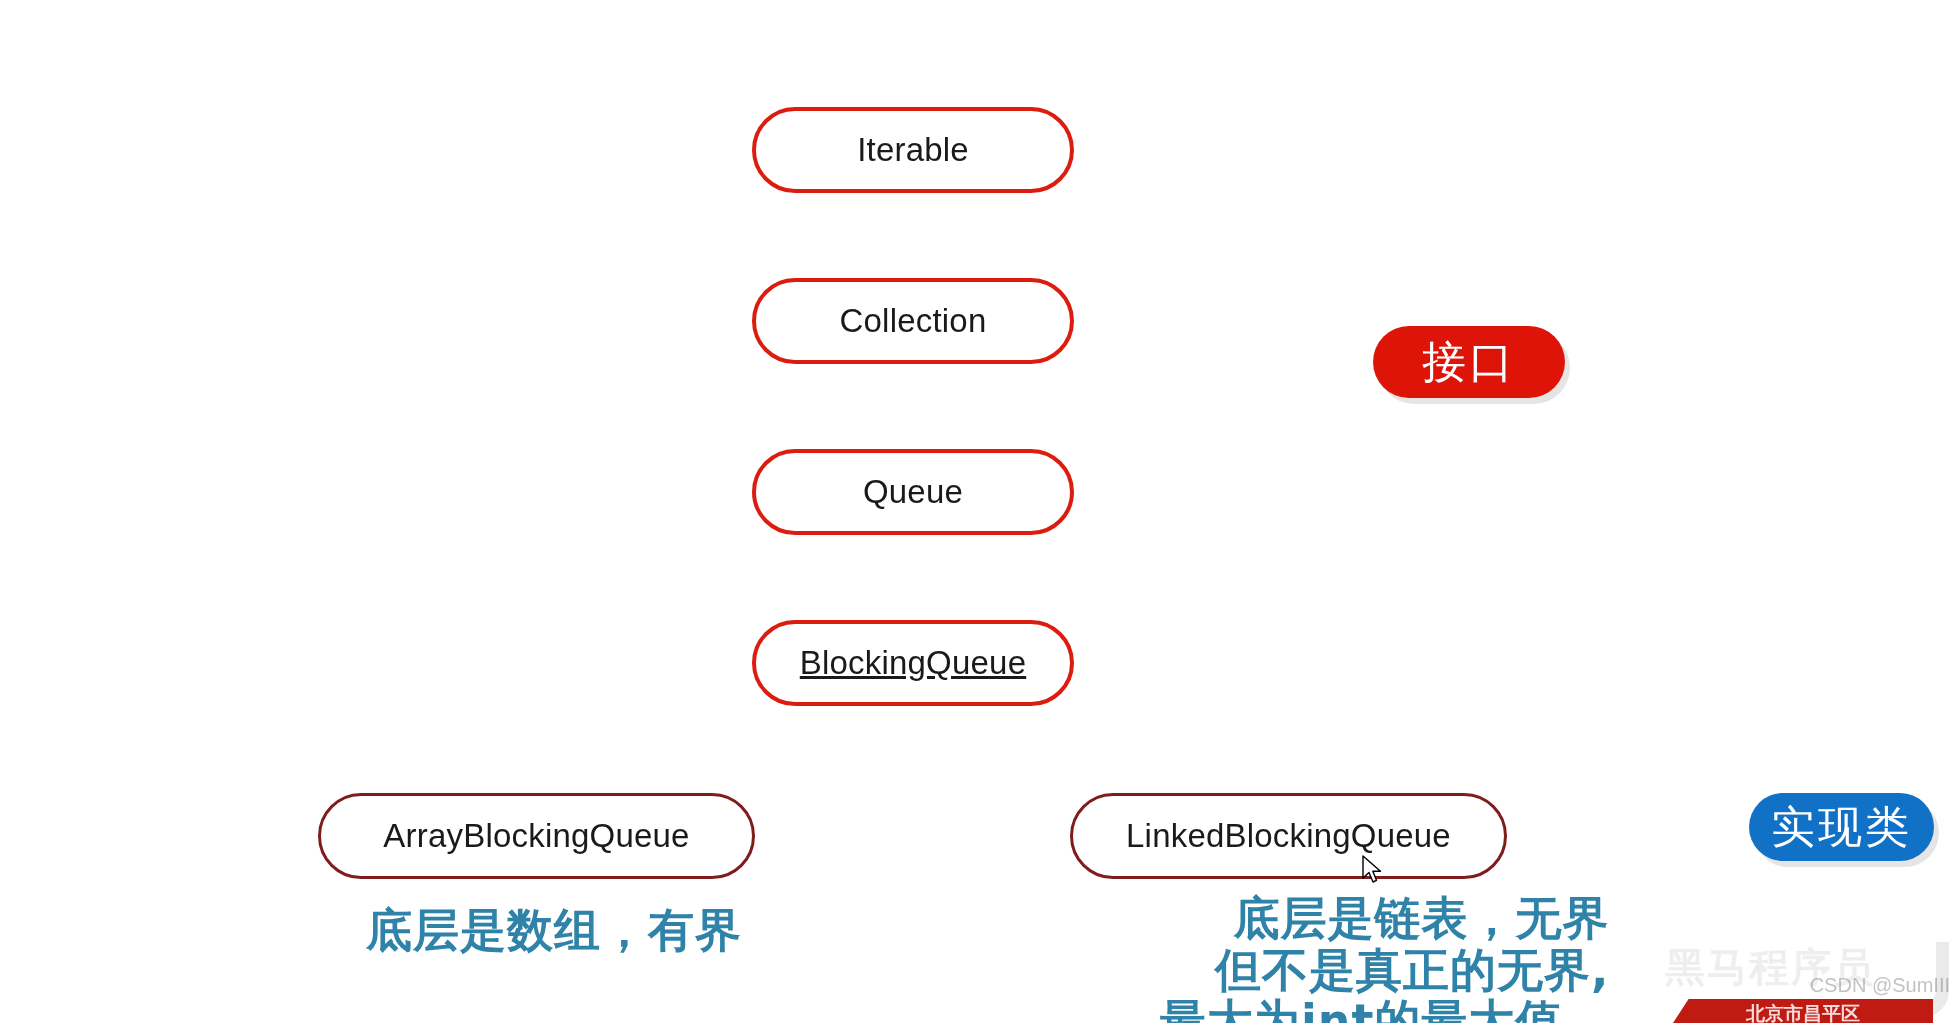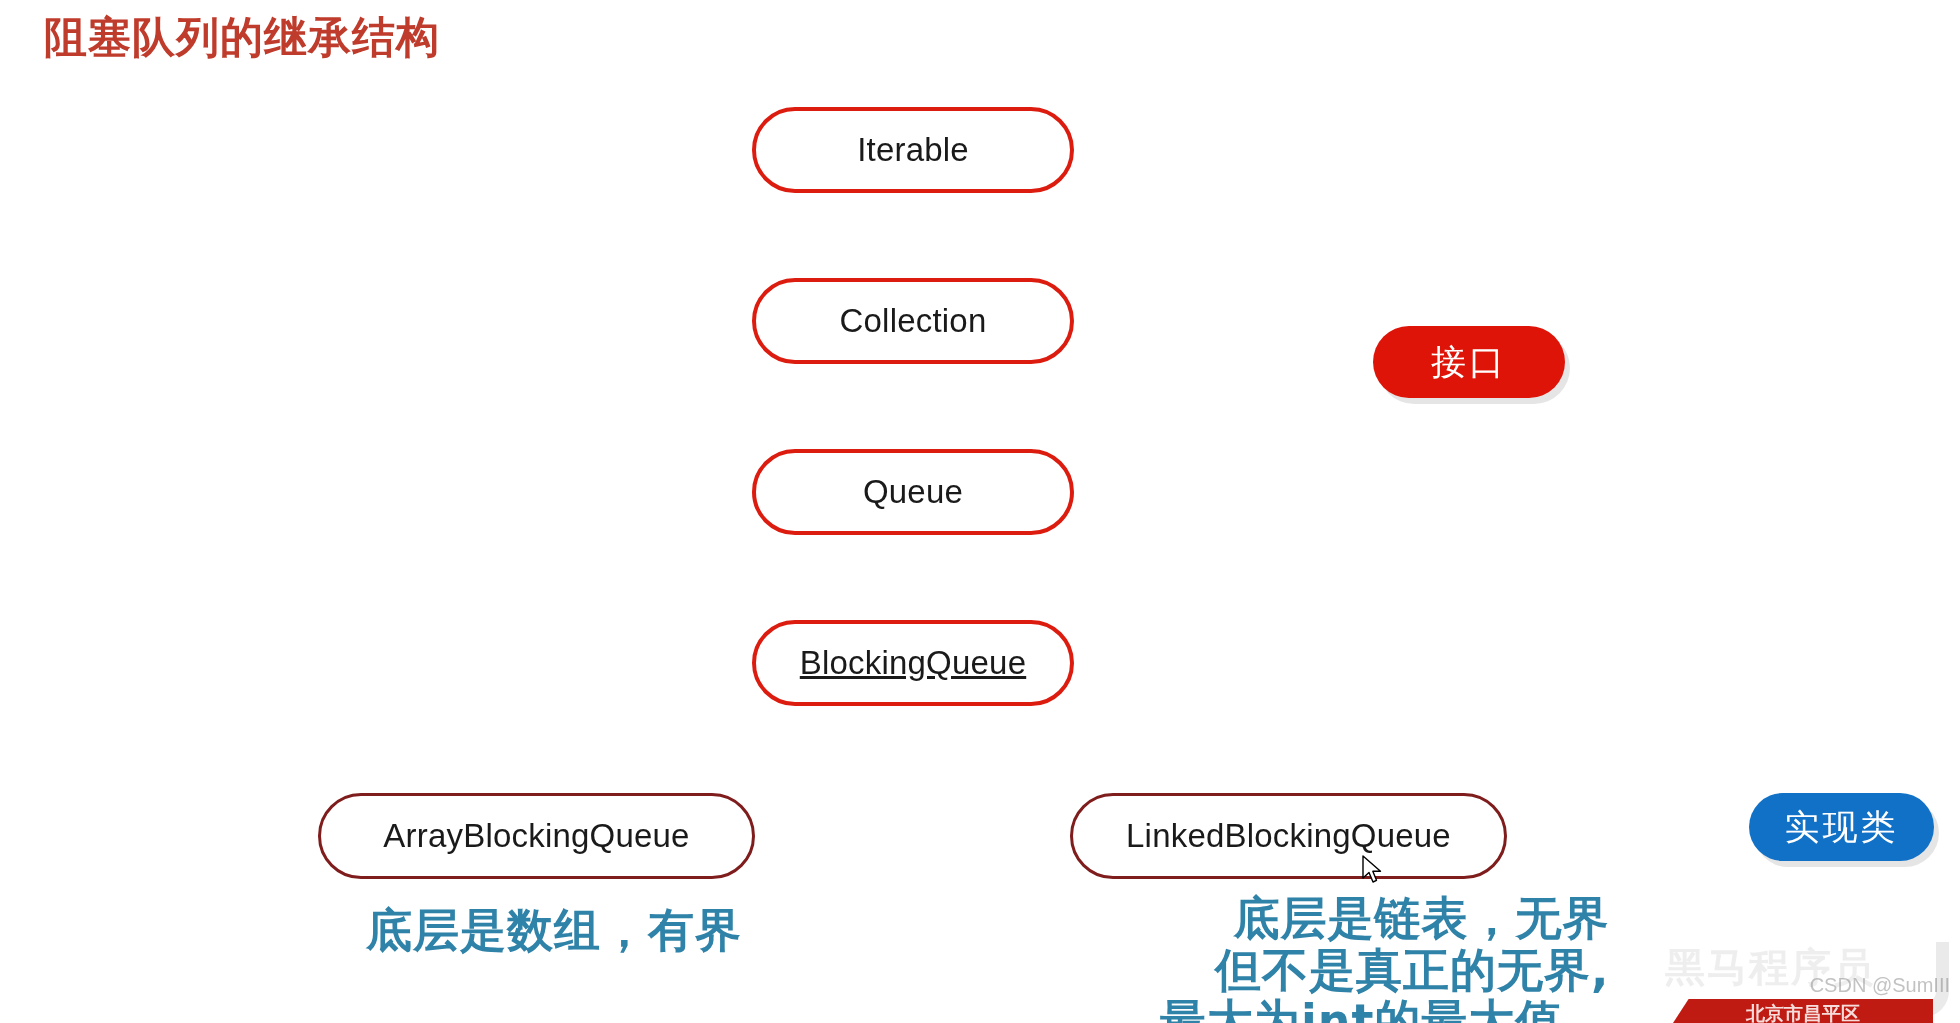--- a/index.html
+++ b/index.html
@@ -56,21 +56,21 @@
 
   
   .legend-pill {
     position: absolute;
     box-sizing: border-box;
     display: flex;
     align-items: center;
     justify-content: center;
     border-radius: 40px;
     color: #ffffff;
-    font-size: 35px;
+    font-size: 44px;
     font-weight: 500;
     letter-spacing: 3px;
     white-space: nowrap;
     box-shadow: 5px 6px 0 rgba(0, 0, 0, 0.10);
   }
   .legend-pill.red  { background: #dd1407; }
   .legend-pill.blue { background: #1071c7; }
 
   
   .annotation {
@@ -150,21 +150,20 @@
     width: 22px;
     height: 30px;
     pointer-events: none;
   }
 </style>
 </head>
 <body>
 
 <div id="slide">
 
-  <div class="slide-title">阻塞队列的继承结构</div>
 
   <div class="node iface" style="left:752px; top:107px; width:322px; height:86px;">
     <span>Iterable</span>
   </div>
 
   <div class="node iface" style="left:752px; top:278px; width:322px; height:86px;">
     <span>Collection</span>
   </div>
 
   <div class="node iface" style="left:752px; top:449px; width:322px; height:86px;">

